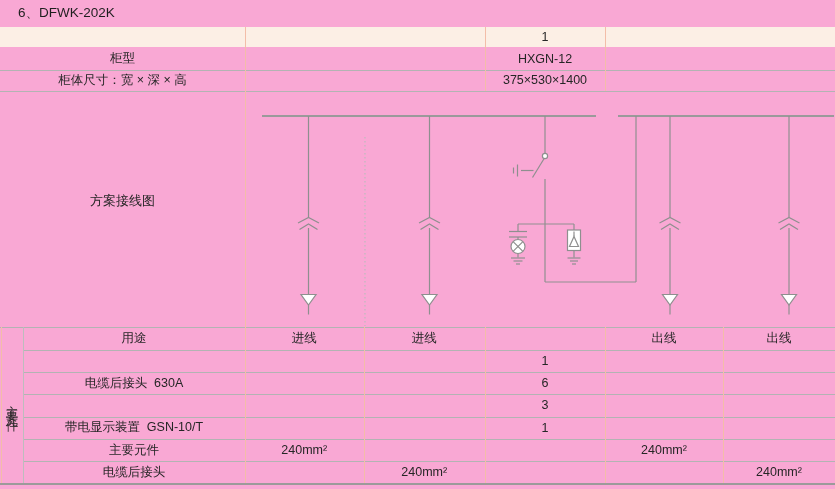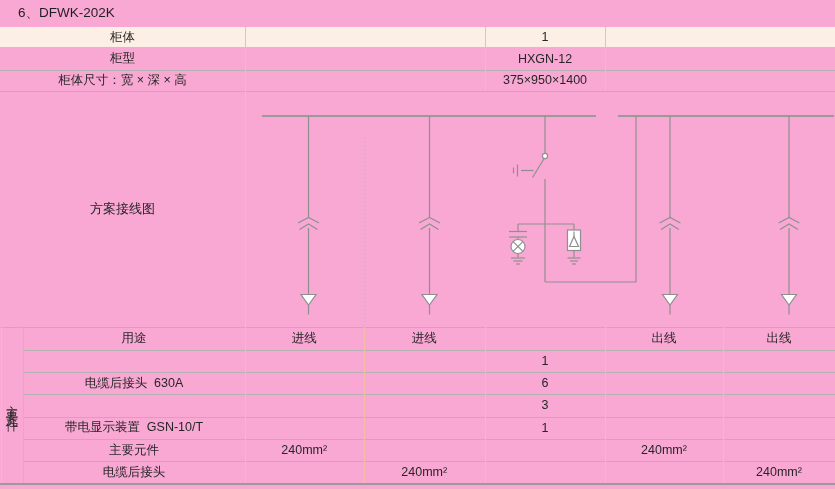--- a/index.html
+++ b/index.html
@@ -30,28 +30,27 @@
 </style>
 </head>
 <body>
 
 <div id="canvas">
 
   <div class="title">6、DFWK-202K</div>
 
   <div class="peach tr1"></div>
 
-  <div class="cell tr1 tl">柜体</div>
   <div class="cell tr1 tv">1</div>
   <div class="cell tr2 tl">柜型</div>
   <div class="cell tr2 tv">HXGN-12</div>
   <div class="cell tr3 tl">柜体尺寸：宽 × 深 × 高</div>
-  <div class="cell tr3 tv">375×950×1400</div>
-
-  <div class="cell" style="left:0;top:91px;width:245px;height:236px;font-size:13px;">方案接线图</div>
+  <div class="cell tr3 tv">375×530×1400</div>
+
+  <div class="cell" style="left:0;top:83px;width:245px;height:236px;font-size:13px;">方案接线图</div>
 
   <svg width="835" height="489" viewBox="0 0 835 489">
     <g stroke="#8f8f8f" stroke-width="1.2" fill="none">
 
       <g stroke="#9a9a9a" stroke-width="2">
         <line x1="262" y1="116" x2="596" y2="116"></line>
         <line x1="618" y1="116" x2="834" y2="116"></line>
       </g>
 
       <line x1="365" y1="137" x2="365" y2="326" stroke="#bcbcbc" stroke-dasharray="1.5,2.5"></line>

